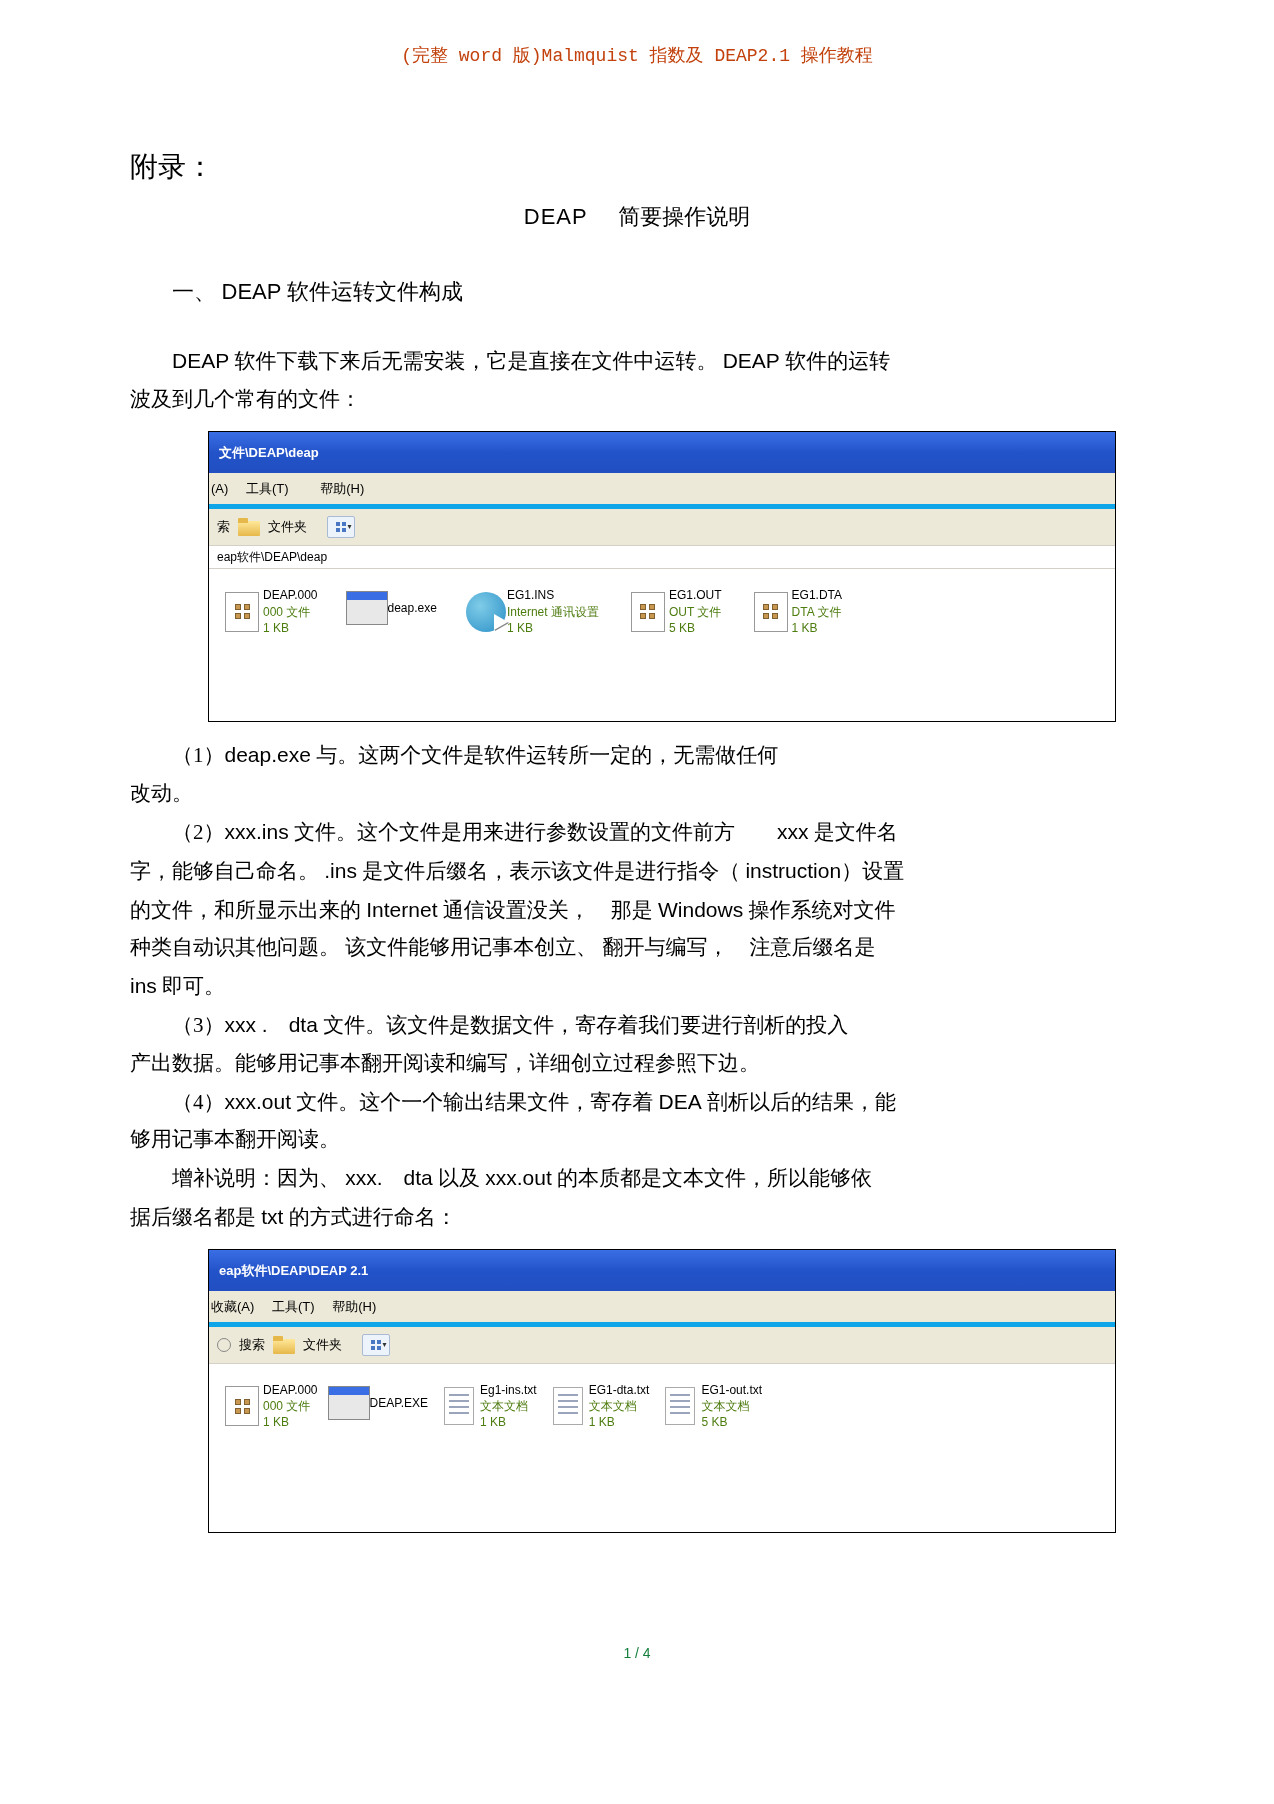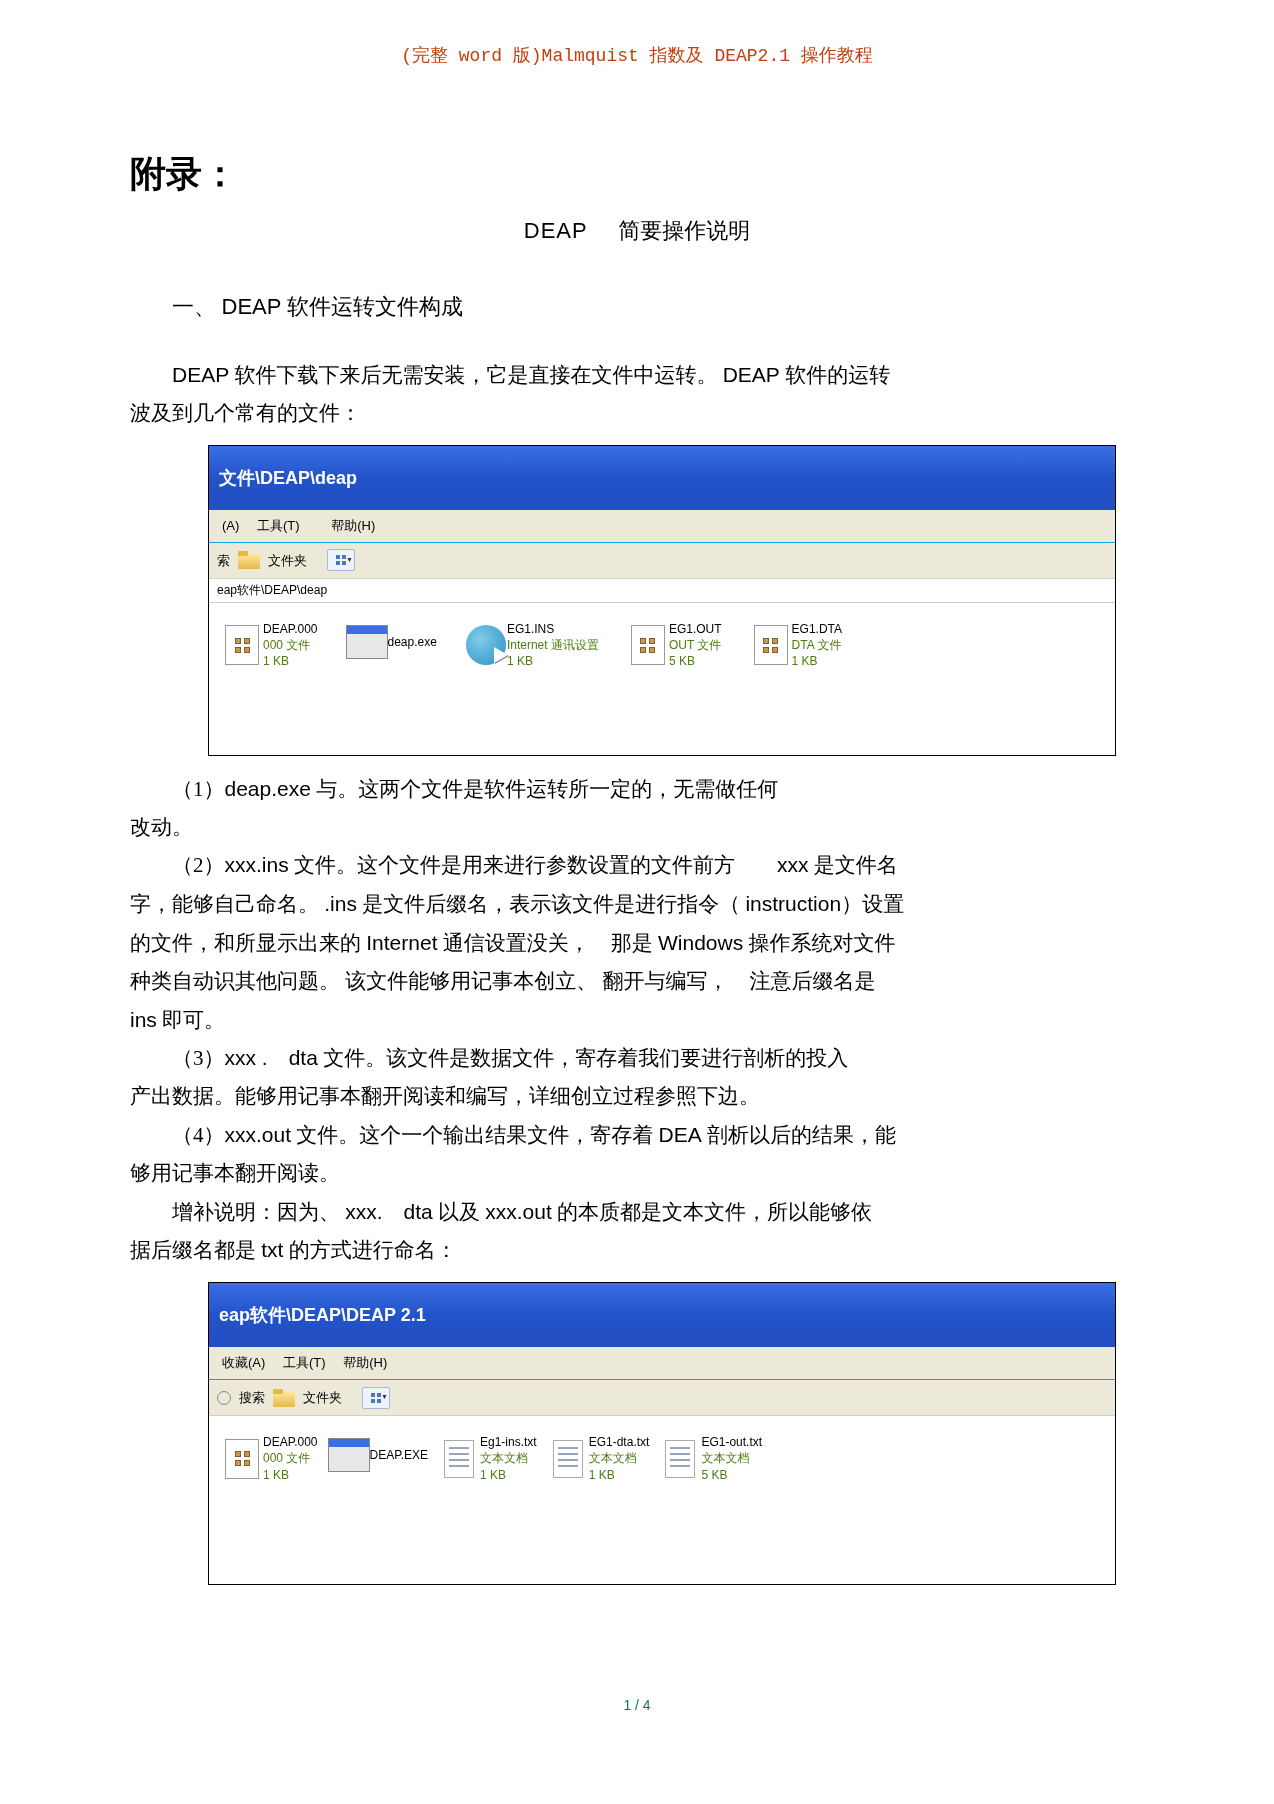--- a/index.html
+++ b/index.html
@@ -15,22 +15,22 @@
     }
     .doc-header {
       text-align: center;
       font-family: Liberation Mono, monospace;
       color: #c2410c;
       font-size: 18px;
       margin-bottom: 70px;
     }
     .appendix-title {
       font-family: "SimSun", serif;
-      font-size: 36px;
-      font-weight: bold;
+      font-size: 28px;
+      font-weight: normal;
       margin-bottom: 4px;
     }
     .main-title {
       text-align: center;
       font-size: 22px;
       margin-bottom: 36px;
     }
     .main-title .arial { font-family: Arial, sans-serif; letter-spacing: 1px; }
     .section-heading {
       font-family: "SimSun", serif;
@@ -45,28 +45,28 @@
     .explorer-window {
       border: 1px solid #000;
       background: #ece9d8;
       margin: 12px 28px 14px 78px;
       font-family: Tahoma, "SimSun", sans-serif;
       font-size: 13px;
     }
     .titlebar {
       background: linear-gradient(to bottom, #3a6ee5 0%, #2353c9 50%, #214fc2 100%);
       color: #fff;
-      padding: 16px 10px;
+      padding: 9px 10px;
       font-weight: bold;
-      font-size: 18px;
+      font-size: 13px;
     }
     .menubar {
       background: #ece9d8;
-      padding: 4px 13px;
-      border-bottom: 1px solid #0ea5e9;
+      padding: 4px 2px;
+      border-bottom: 5px solid #0ea5e9;
     }
     .menubar span { margin-right: 14px; }
     .toolbar {
       background: #ece9d8;
       padding: 6px 8px;
       display: flex;
       align-items: center;
       gap: 8px;
       border-bottom: 1px solid #d4d0c8;
     }

